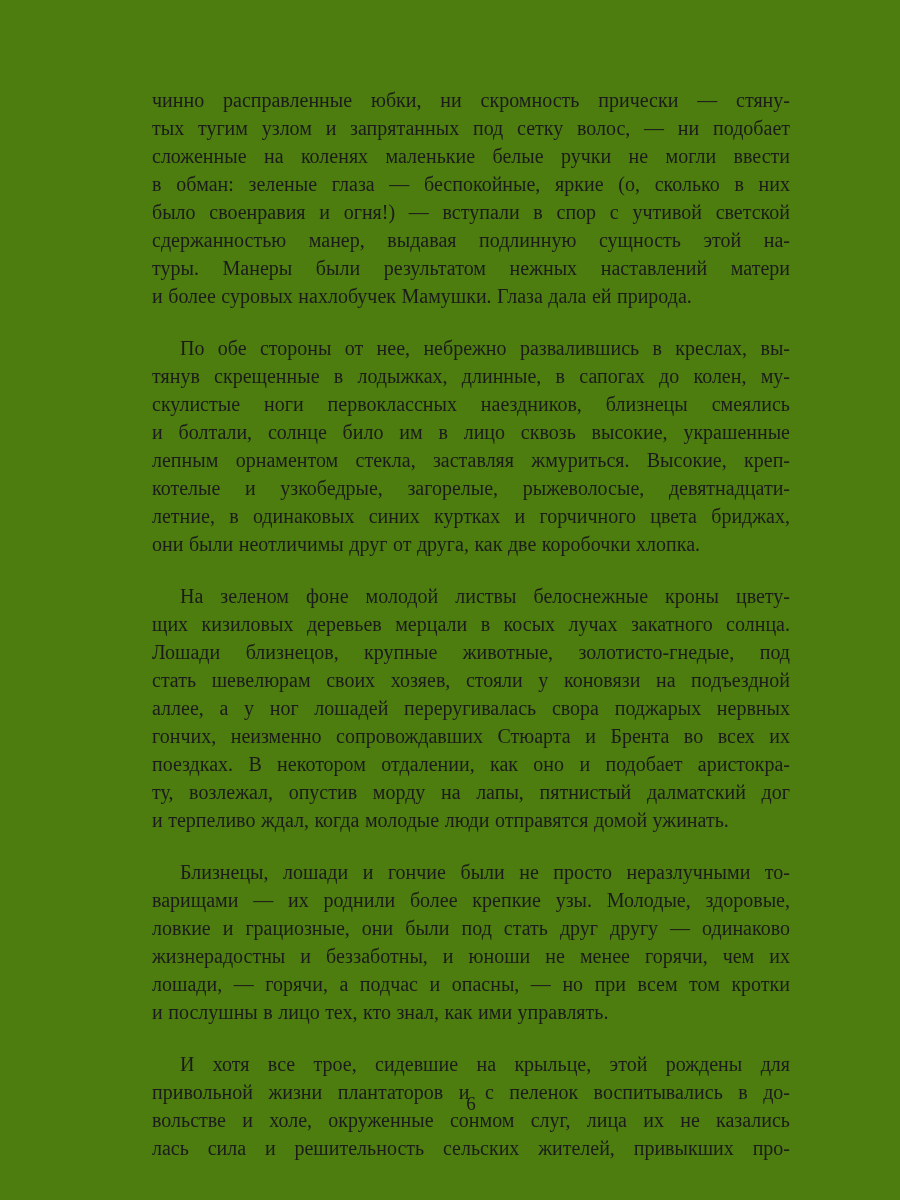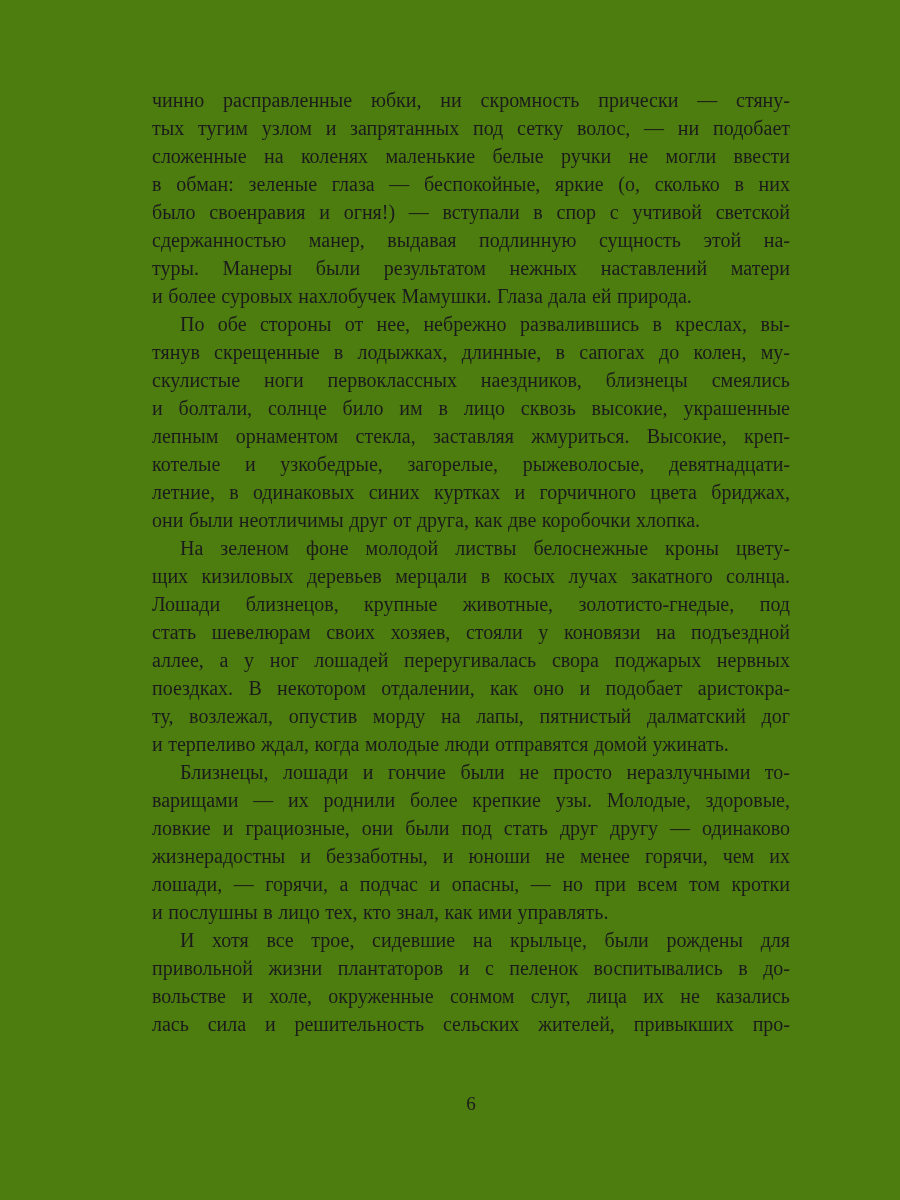--- a/index.html
+++ b/index.html
@@ -34,20 +34,21 @@
     text-align-last: justify;
     word-spacing: 0.5px;
   }
   .line.no-just {
     text-align: right;
     -moz-text-align-last: left;
     text-align-last: left;
   }
   .para.indent .line:first-child {
     text-indent: 28px;
+    margin-top: 24px;
   }
   .page-number {
     position: absolute;
     left: 152px;
     top: 1092px;
     width: 638px;
     text-align: center;
     font-size: 19px;
     line-height: 24px;
     color: #1b1b1b;
@@ -77,33 +78,34 @@
         <div class="line">котелые и узкобедрые, загорелые, рыжеволосые, девятнадцати-</div>
         <div class="line">летние, в одинаковых синих куртках и горчичного цвета бриджах,</div>
         <div class="line no-just">они были неотличимы друг от друга, как две коробочки хлопка.</div>
       </div>
       <div class="para indent">
         <div class="line">На зеленом фоне молодой листвы белоснежные кроны цвету-</div>
         <div class="line">щих кизиловых деревьев мерцали в косых лучах закатного солнца.</div>
         <div class="line">Лошади близнецов, крупные животные, золотисто-гнедые, под</div>
         <div class="line">стать шевелюрам своих хозяев, стояли у коновязи на подъездной</div>
         <div class="line">аллее, а у ног лошадей переругивалась свора поджарых нервных</div>
+        <div class="line">гончих, неизменно сопровождавших Стюарта и Брента во всех их</div>
         <div class="line">поездках. В некотором отдалении, как оно и подобает аристокра-</div>
         <div class="line">ту, возлежал, опустив морду на лапы, пятнистый далматский дог</div>
         <div class="line no-just">и терпеливо ждал, когда молодые люди отправятся домой ужинать.</div>
       </div>
       <div class="para indent">
         <div class="line">Близнецы, лошади и гончие были не просто неразлучными то-</div>
         <div class="line">варищами — их роднили более крепкие узы. Молодые, здоровые,</div>
         <div class="line">ловкие и грациозные, они были под стать друг другу — одинаково</div>
         <div class="line">жизнерадостны и беззаботны, и юноши не менее горячи, чем их</div>
         <div class="line">лошади, — горячи, а подчас и опасны, — но при всем том кротки</div>
         <div class="line no-just">и послушны в лицо тех, кто знал, как ими управлять.</div>
       </div>
       <div class="para indent">
-        <div class="line">И хотя все трое, сидевшие на крыльце, были рождены для</div>
+        <div class="line">И хотя все трое, сидевшие на крыльце, этой рождены для</div>
         <div class="line">привольной жизни плантаторов и с пеленок воспитывались в до-</div>
         <div class="line">вольстве и холе, окруженные сонмом слуг, лица их не казались</div>
         <div class="line">лась сила и решительность сельских жителей, привыкших про-</div>
       </div>
     </div>
   <div class="page-number">6</div>
 </div>
 
 </body></html>

